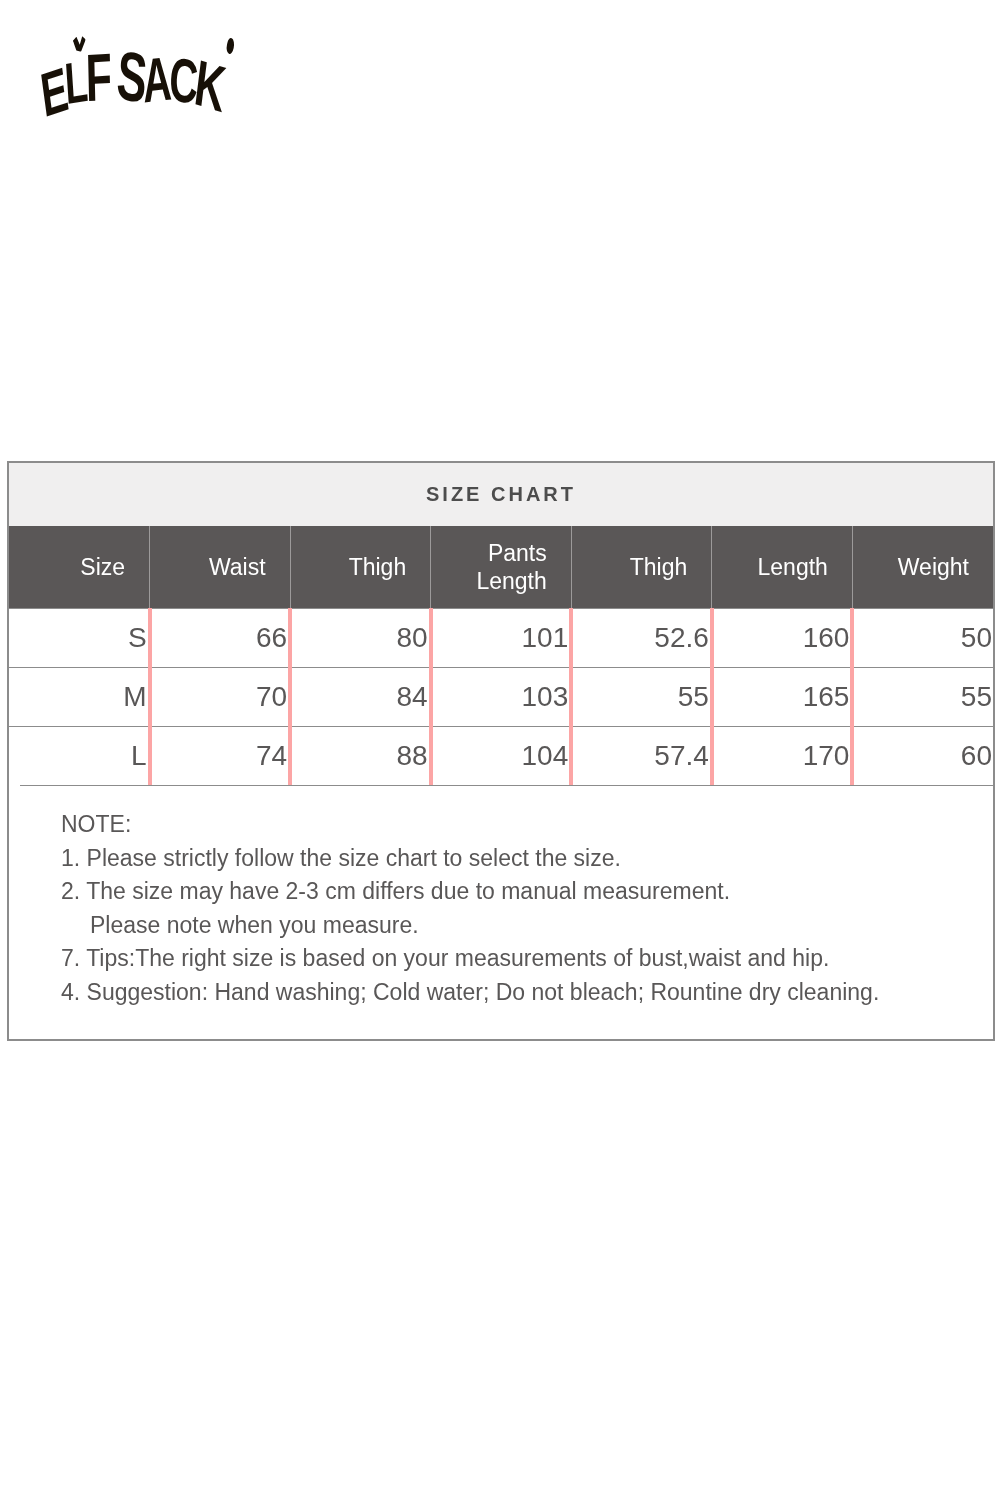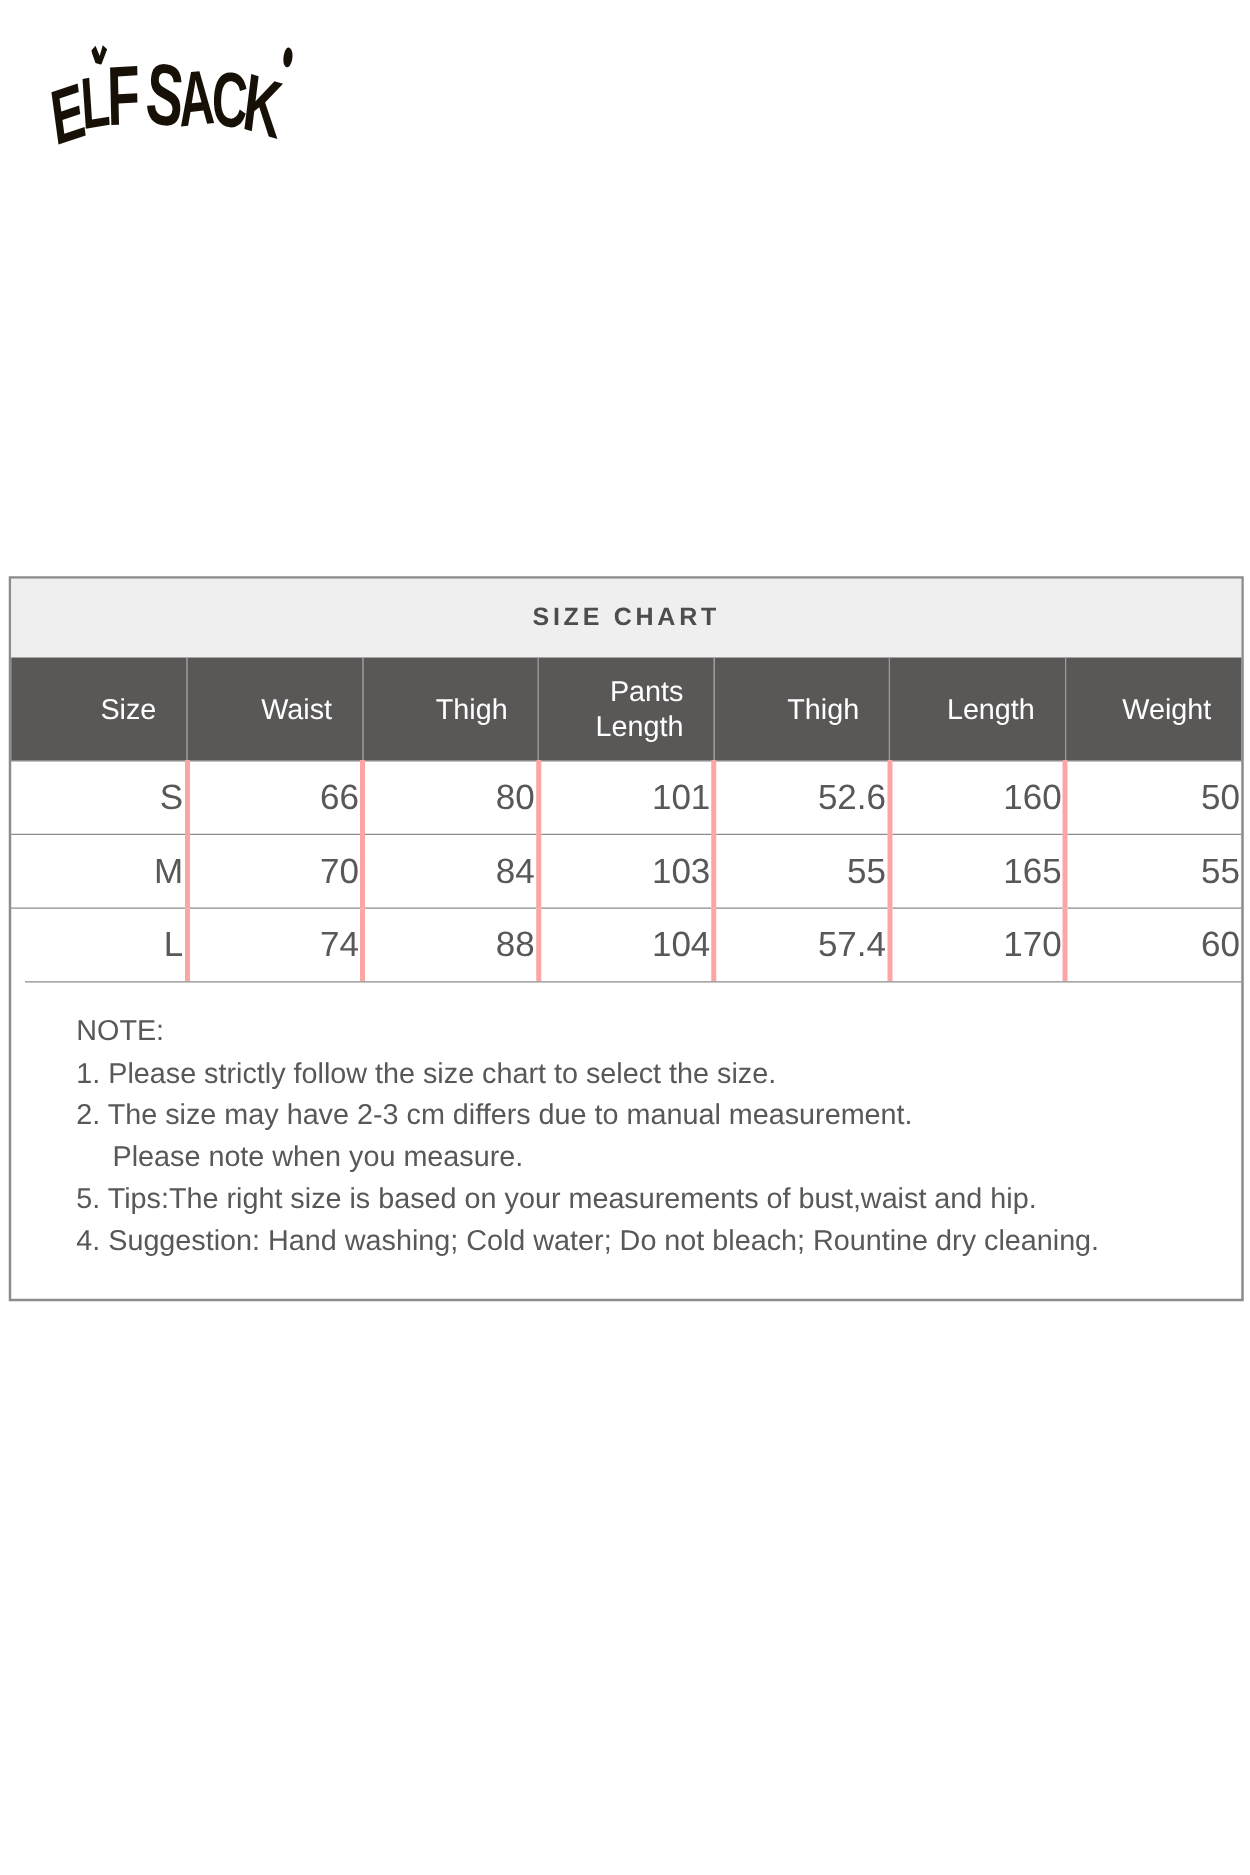--- a/index.html
+++ b/index.html
@@ -165,16 +165,16 @@
         <td>60</td>
       </tr>
     </tbody>
   </table>
 
   <div class="notes">
     <div class="note-line">NOTE:</div>
     <div class="note-line">1. Please strictly follow the size chart to select the size.</div>
     <div class="note-line">2. The size may have 2-3 cm differs due to manual measurement.</div>
     <div class="note-line indent">Please note when you measure.</div>
-    <div class="note-line">5. Tips:The right size is based on your measurements of bust,waist and hip.</div>
+    <div class="note-line">7. Tips:The right size is based on your measurements of bust,waist and hip.</div>
     <div class="note-line">4. Suggestion: Hand washing; Cold water; Do not bleach; Rountine dry cleaning.</div>
   </div>
 </section>
 
 </body></html>

